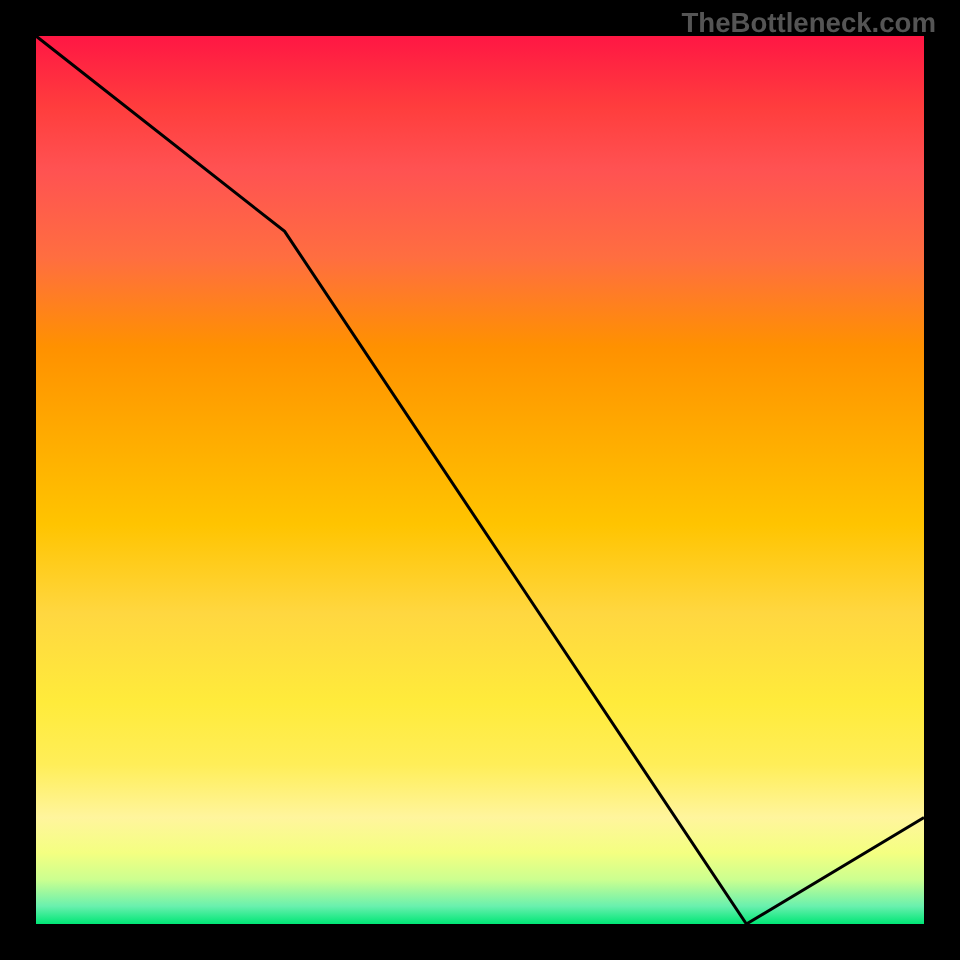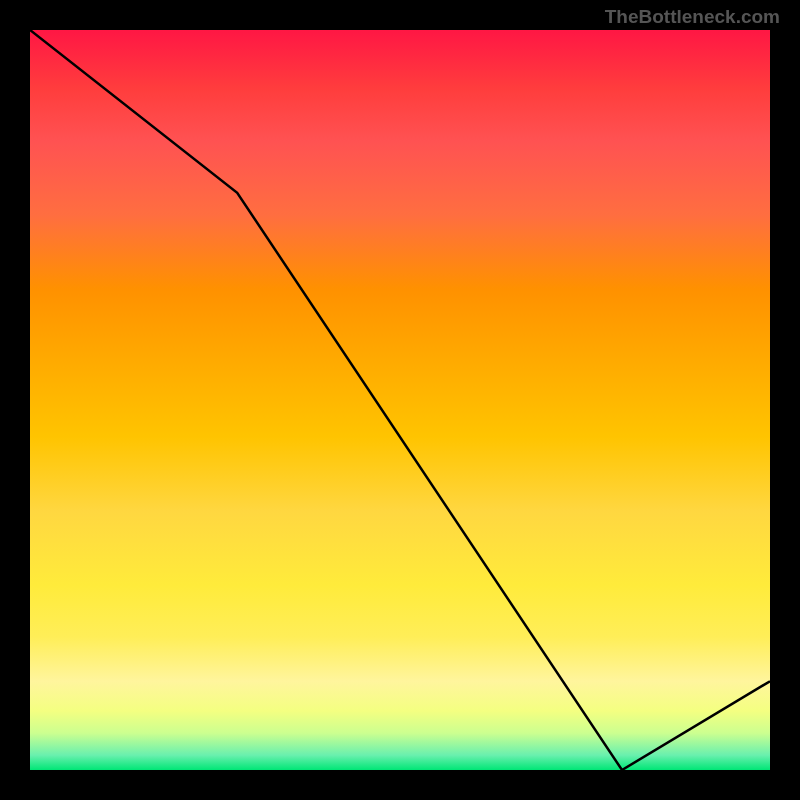--- a/index.html
+++ b/index.html
@@ -8,21 +8,21 @@
     height: 800px;
     background: #000;
     position: relative;
     font-family: Arial, sans-serif;
   }
   .watermark {
     position: absolute;
     top: 6px;
     right: 20px;
     color: #555;
-    font-size: 19px;
+    font-size: 23px;
     font-weight: bold;
     z-index: 10;
   }
   .plot-area {
     position: absolute;
     left: 30px;
     top: 30px;
     width: 740px;
     height: 740px;
     background: linear-gradient(to bottom,

